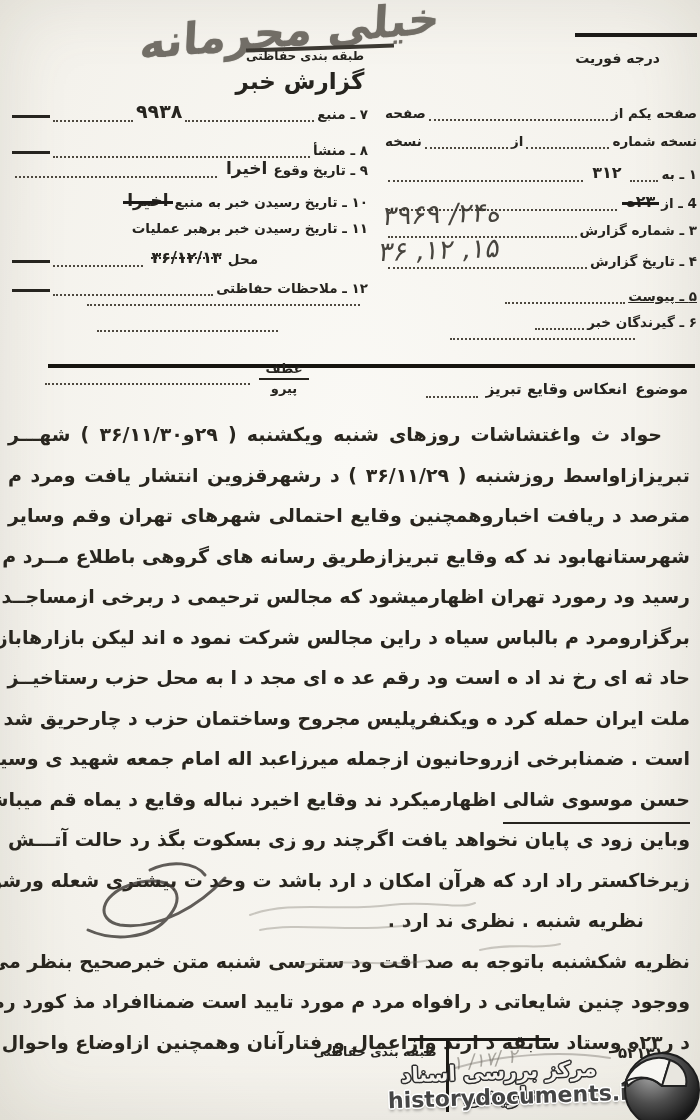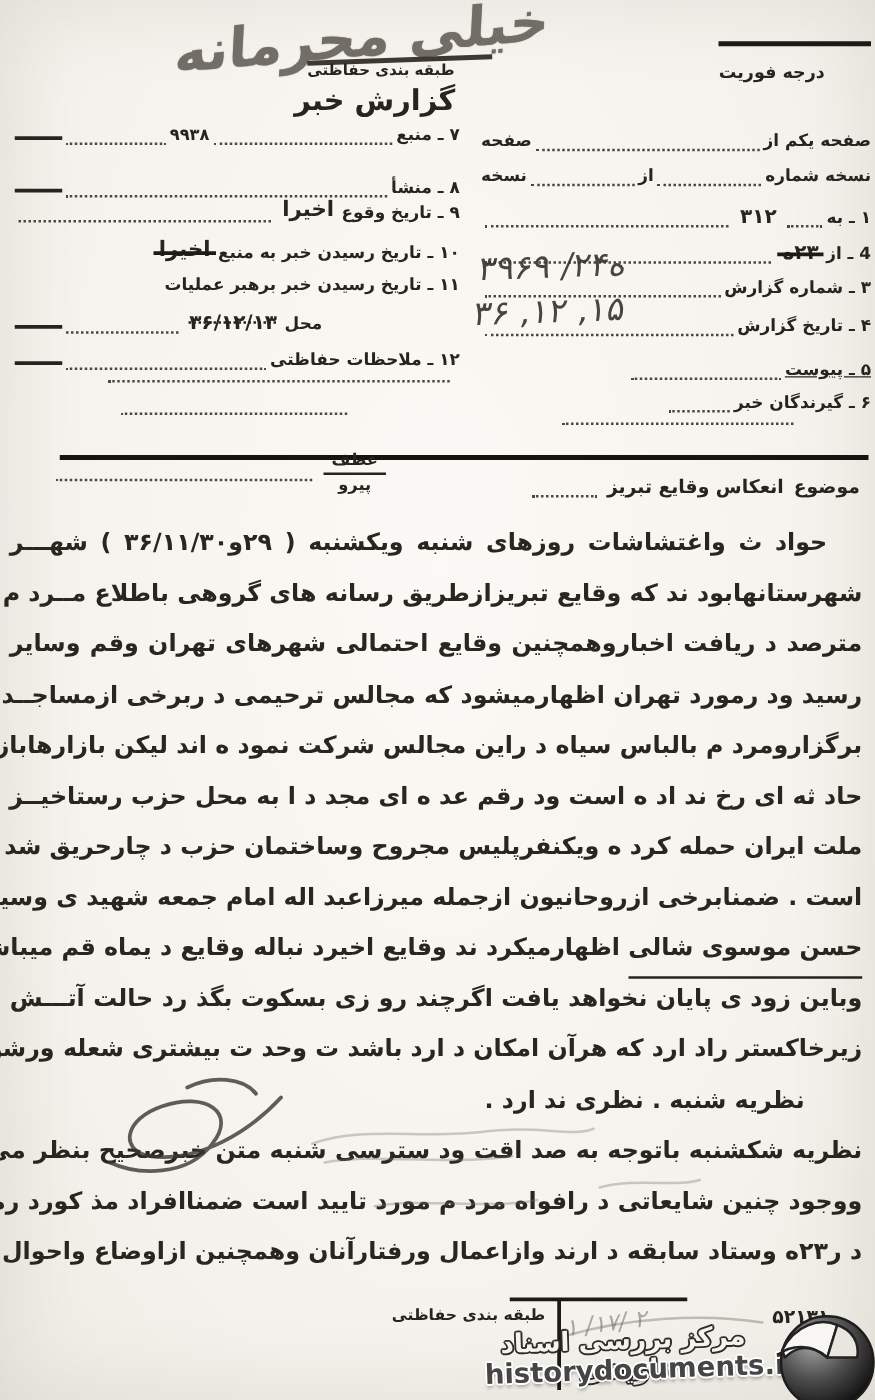--- a/index.html
+++ b/index.html
@@ -24,21 +24,21 @@
   .urg-line{left:575px;top:33px;width:122px;height:4px;background:#1c1a17;}
   .urgency{right:40px;top:50px;font-size:14px;font-weight:bold;}
   
   .meta{font-size:13.5px;font-weight:bold;}
   .mrow{position:absolute;right:0;left:0;display:flex;align-items:flex-end;white-space:nowrap;}
   .lead{flex:1 1 auto;border-bottom:2px dotted #4d483f;height:13px;margin:0 3px;min-width:8px;}
   .lead.short{flex:0 0 28px;}
   .edash{flex:0 0 38px;height:3px;background:#26241f;align-self:flex-end;margin-bottom:4px;}
   .meta-right{right:3px;top:100px;width:312px;height:245px;}
   .meta-left{right:332px;top:92px;width:356px;height:250px;}
-  .vnum{letter-spacing:5px;font-size:13px;}
+  .vnum{letter-spacing:5px;font-size:19px;}
   .vbold{font-size:16px;font-weight:bold;margin:0 6px;}
   .struck{position:relative;display:inline-block;}
   .struck i{position:absolute;left:-4px;right:-4px;top:55%;height:3px;background:#1d1b18;}
   .strike-dotted{text-decoration:line-through;text-decoration-style:dotted;text-decoration-thickness:2px;}
   .hw{position:absolute;direction:ltr;white-space:nowrap;font-size:27px;color:#35322c;
       transform:rotate(-2deg) skewX(-10deg);opacity:.9;font-weight:normal;}
   
   .dotline{border-bottom:2px dotted #4d483f;height:0;}
   .rule{left:48px;top:364px;width:647px;height:4px;background:#16140f;}
   .subject{right:12px;top:380px;left:40px;display:flex;align-items:flex-end;font-size:15px;font-weight:bold;}
@@ -176,22 +176,23 @@
     <span class="subj-dots"></span>
   </div>
   <div class="abs refbox">
     <div><span class="t">عطف</span></div>
     <div>پیرو</div>
   </div>
   <div class="abs ref-dots"></div>
 
   <div class="abs body">
     <div class="bl indent">حواد ث واغتشاشات روزهای شنبه ویکشنبه ( ۲۹و۳۶/۱۱/۳۰ ) شهـــر</div>
+    <div class="bl">تبریزازاواسط روزشنبه ( ۳۶/۱۱/۲۹ ) د رشهرقزوین انتشار یافت ومرد م</div>
+    <div class="bl">مترصد د ریافت اخباروهمچنین وقایع احتمالی شهرهای تهران وقم وسایر</div>
     <div class="bl">شهرستانهابود ند که وقایع تبریزازطریق رسانه های گروهی باطلاع مــرد م</div>
-    <div class="bl">مترصد د ریافت اخباروهمچنین وقایع احتمالی شهرهای تهران وقم وسایر</div>
     <div class="bl">رسید ود رمورد تهران اظهارمیشود که مجالس ترحیمی د ربرخی ازمساجــد</div>
     <div class="bl">برگزارومرد م بالباس سیاه د راین مجالس شرکت نمود ه اند لیکن بازارهابازبود ه و</div>
     <div class="bl">حاد ثه ای رخ ند اد ه است ود رقم عد ه ای مجد د ا به محل حزب رستاخیــز</div>
     <div class="bl">ملت ایران حمله کرد ه ویکنفرپلیس مجروح وساختمان حزب د چارحریق شد ه</div>
     <div class="bl">است . ضمنابرخی ازروحانیون ازجمله میرزاعبد اله امام جمعه شهید ی وسید</div>
     <div class="bl"><span class="uname">حسن موسوی شالی</span><span> اظهارمیکرد ند وقایع اخیرد نباله وقایع د یماه قم میباشد</span></div>
     <div class="bl">وباین زود ی پایان نخواهد یافت اگرچند رو زی بسکوت بگذ رد حالت آتـــش</div>
     <div class="bl">زیرخاکستر راد ارد که هرآن امکان د ارد باشد ت وحد ت بیشتری شعله ورشود</div>
     <div class="bl shortline">نظریه شنبه . نظری ند ارد .</div>
     <div class="bl">نظریه شکشنبه باتوجه به صد اقت ود سترسی شنبه متن خبرصحیح بنظر می رسد</div>

